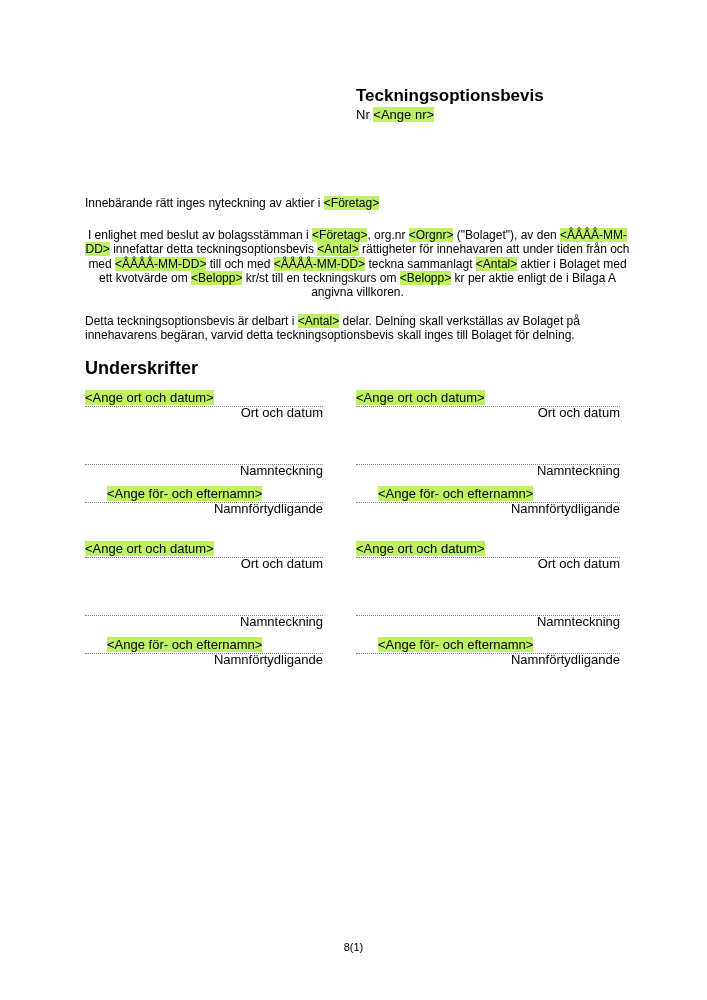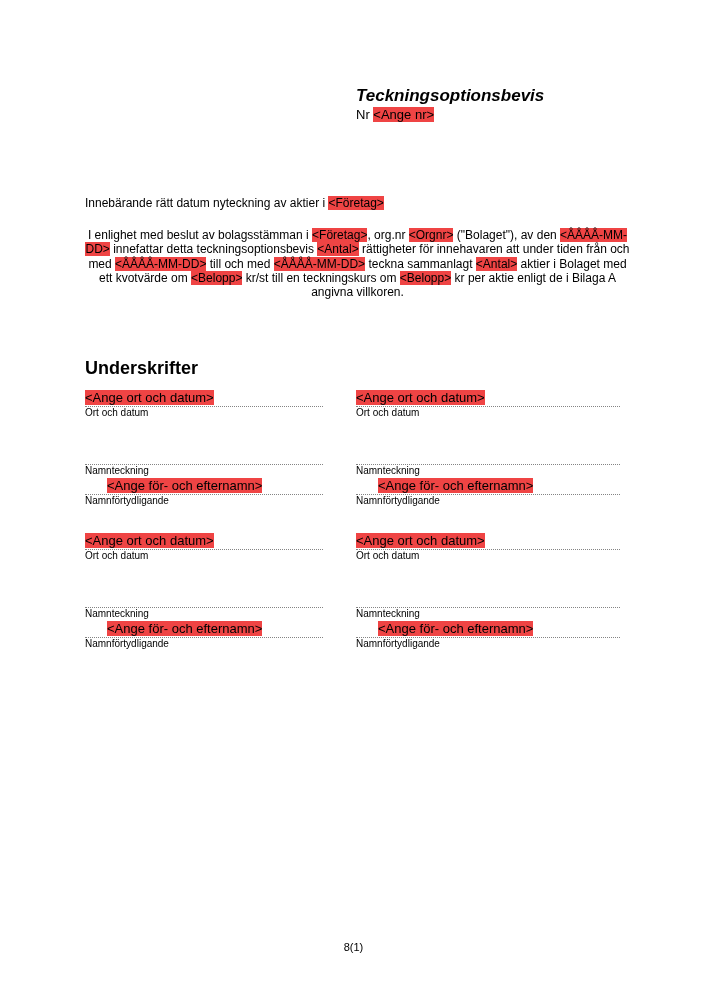--- a/index.html
+++ b/index.html
@@ -6,58 +6,59 @@
   .page {
     position: relative;
     width: 707px;
     height: 1000px;
     background: #ffffff;
     font-family: "Liberation Sans", sans-serif;
     color: #000000;
     overflow: hidden;
   }
   .title-block { position:absolute; left:356px; top:86px; }
-  .doc-title { font-size:17px; font-weight:bold; line-height:20px; margin:0;font-style:italic; }
+  .doc-title { font-size:17px; font-weight:bold; line-height:20px; margin:0; }
   .nr-line { font-size:13px; line-height:16px; margin-top:1px; }
-  .hl { background:#ef4444; }
+  .hl { background:#bef264; }
   .body-par { position:absolute; left:85px; width:545px; font-size:12px; line-height:14.3px; }
   .par1 { top:184px; }
   .par2 { top:216px;text-align:center; }
   .par3 { top:302px; }
   .section-heading { position:absolute; left:85px; top:358px; font-size:18px; font-weight:bold; margin:0; }
   .sig-grid {
     position:absolute; left:85px; top:390px;
     display:grid;
     grid-template-columns: 238px 264px;
     column-gap: 33px;
     row-gap: 27px;
   }
   .sig-field { border-bottom:1px dotted #848484; }
   .sig-value { min-height:16px; font-size:13px; line-height:16px; white-space:nowrap; }
   .sig-field.empty .sig-value { min-height:46px; }
-  .sig-field.third { margin-top:2px;padding-left:22px; }
-  .sig-label { display:block; font-size:10px; line-height:11px; color:#000000; }
+  .sig-field.third { margin-top:10px;padding-left:22px; }
+  .sig-label { display:block; font-size:13px; line-height:11px; color:#000000;text-align:right; }
   .footer { position:absolute; left:0; top:941px; width:100%; text-align:center; font-size:11px; }
 </style>
 </head>
 <body>
 
 <div class="page">
 
   <div class="title-block">
     <h1 class="doc-title">Teckningsoptionsbevis</h1>
     <div class="nr-line">
       <span>Nr </span><span class="hl">&lt;Ange nr&gt;</span>
     </div>
   </div>
 
-  <p class="body-par par1"><span>Innebärande rätt datum nyteckning av aktier i </span><span class="hl">&lt;Företag&gt;</span></p>
+  <p class="body-par par1"><span>Innebärande rätt inges nyteckning av aktier i </span><span class="hl">&lt;Företag&gt;</span></p>
 
   <p class="body-par par2"><span>I enlighet med beslut av bolagsstämman i </span><span class="hl">&lt;Företag&gt;</span><span>, org.nr </span><span class="hl">&lt;Orgnr&gt;</span><span> ("Bolaget"), av den </span><span class="hl">&lt;ÅÅÅÅ-MM-DD&gt;</span><span> innefattar detta teckningsoptionsbevis </span><span class="hl">&lt;Antal&gt;</span><span> rättigheter för innehavaren att under tiden från och med </span><span class="hl">&lt;ÅÅÅÅ-MM-DD&gt;</span><span> till och med </span><span class="hl">&lt;ÅÅÅÅ-MM-DD&gt;</span><span> teckna sammanlagt </span><span class="hl">&lt;Antal&gt;</span><span> aktier i Bolaget med ett kvotvärde om </span><span class="hl">&lt;Belopp&gt;</span><span> kr/st till en teckningskurs om </span><span class="hl">&lt;Belopp&gt;</span><span> kr per aktie enligt de i Bilaga A angivna villkoren.</span></p>
 
+  <p class="body-par par3"><span>Detta teckningsoptionsbevis är delbart i </span><span class="hl">&lt;Antal&gt;</span><span> delar. Delning skall verkställas av Bolaget på innehavarens begäran, varvid detta teckningsoptionsbevis skall inges till Bolaget för delning.</span></p>
 
   <h2 class="section-heading">Underskrifter</h2>
 
   <div class="sig-grid">
 
     <div class="sig-block">
       <div class="sig-field">
         <div class="sig-value"><span class="hl">&lt;Ange ort och datum&gt;</span></div>
       </div>
       <span class="sig-label">Ort och datum</span>

